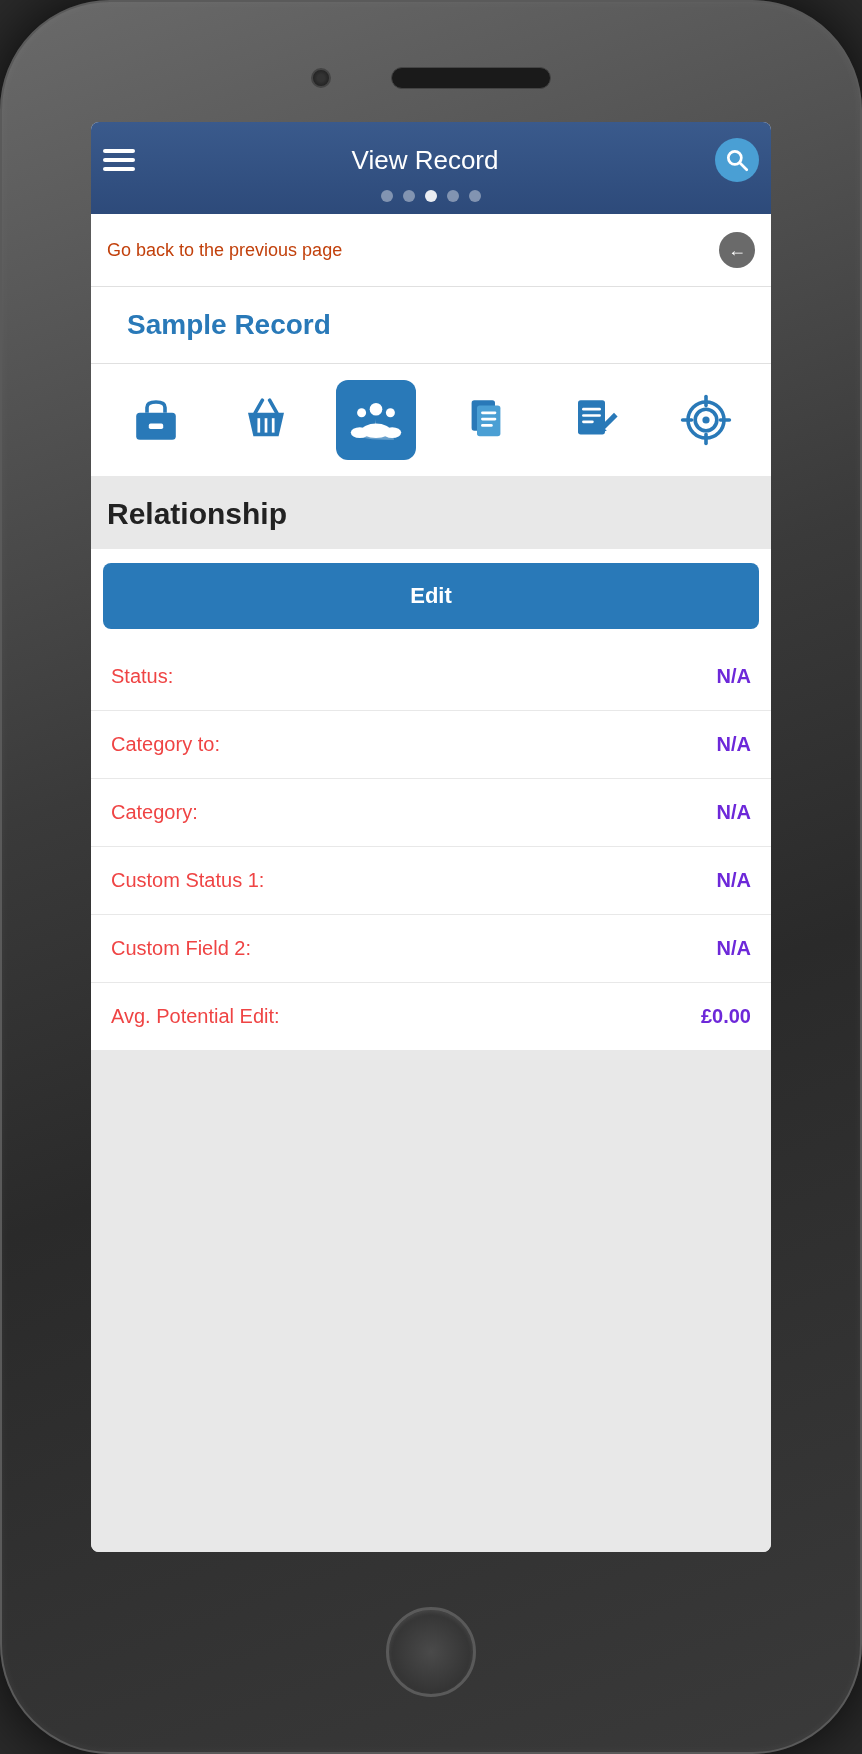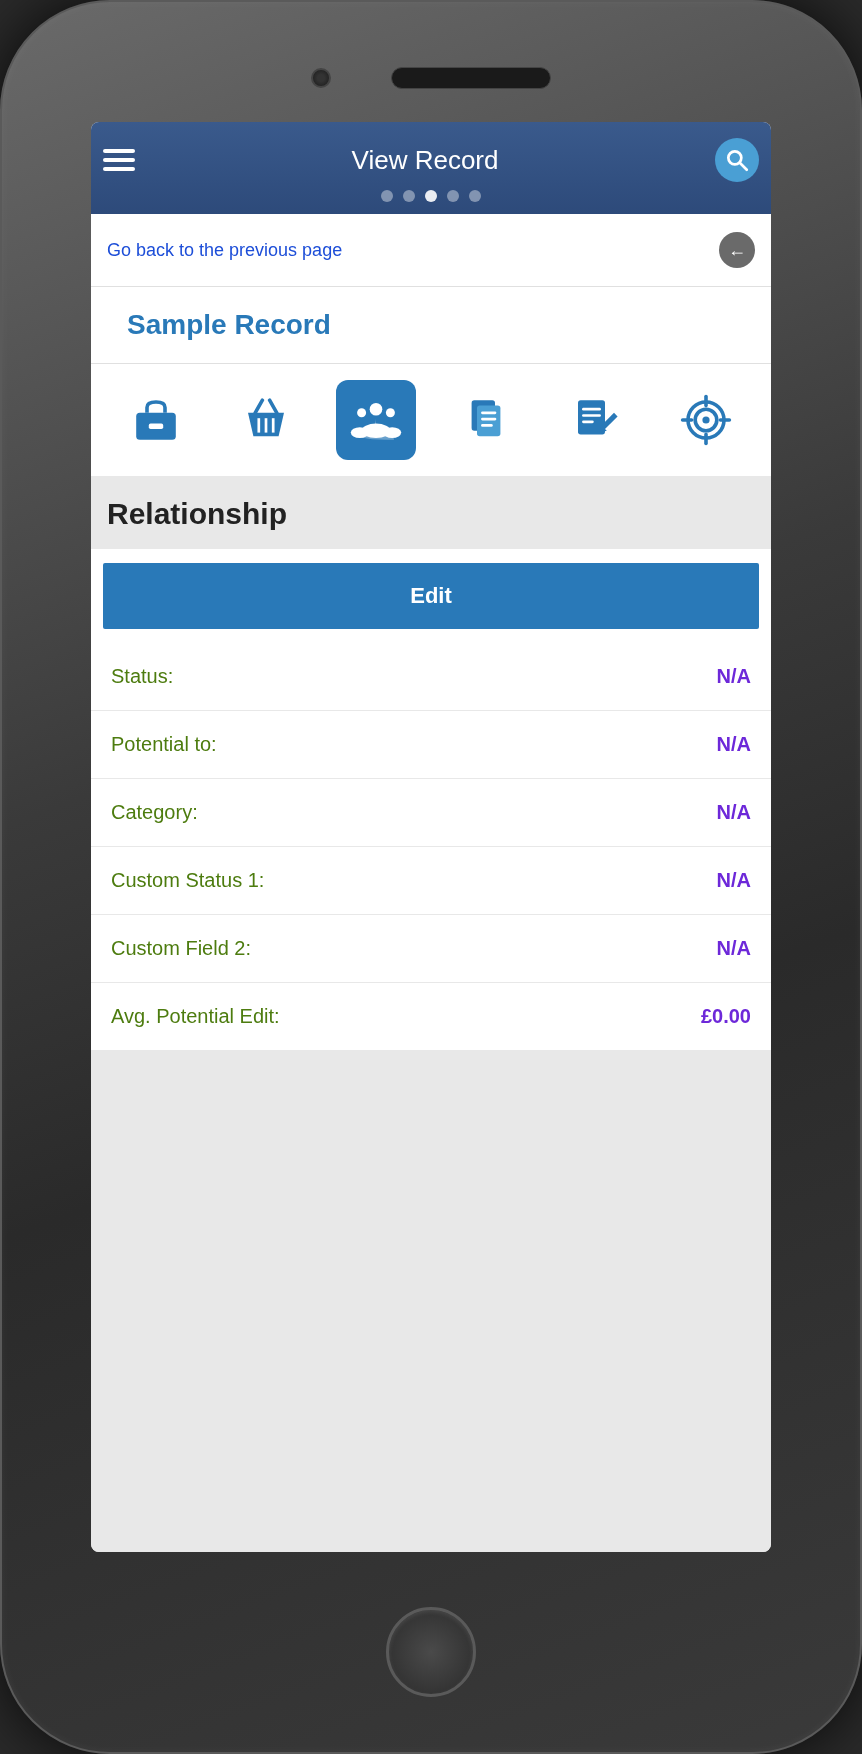--- a/index.html
+++ b/index.html
@@ -138,21 +138,21 @@
       background: white;
       display: flex;
       align-items: center;
       justify-content: space-between;
       padding: 18px 16px;
       border-bottom: 1px solid #e0e0e0;
       cursor: pointer;
     }
 
     .back-text {
-      color: #1d4ed8;
+      color: #c2410c;
       font-size: 18px;
       text-align: right;
     }
 
     .back-arrow {
       width: 36px;
       height: 36px;
       background: #6a6a6a;
       border-radius: 50%;
       display: flex;
@@ -226,40 +226,40 @@
     
     .edit-btn {
       background: #2979b8;
       color: white;
       border: none;
       width: calc(100% - 24px);
       margin: 14px 12px;
       padding: 20px;
       font-size: 22px;
       font-weight: 600;
-      border-radius: 2px;
+      border-radius: 8px;
       cursor: pointer;
       display: block;
     }
 
     
     .fields-container {
       background: white;
     }
 
     .field-row {
       display: flex;
       justify-content: space-between;
       align-items: center;
       padding: 22px 20px;
       border-bottom: 1px solid #e8e8e8;
     }
 
     .field-label {
-      color: #4d7c0f;
+      color: #ef4444;
       font-size: 20px;
     }
 
     .field-value {
       color: #6d28d9;
       font-size: 20px;
       font-weight: 700;
     }
 
     
@@ -403,21 +403,21 @@
     <div style="background:white;">
       <button class="edit-btn">Edit</button>
     </div>
 
     <div class="fields-container" id="fields-list">
     <div class="field-row">
           <span class="field-label">Status:</span>
           <span class="field-value">N/A</span>
         </div>
         <div class="field-row">
-          <span class="field-label">Potential to:</span>
+          <span class="field-label">Category to:</span>
           <span class="field-value">N/A</span>
         </div>
         <div class="field-row">
           <span class="field-label">Category:</span>
           <span class="field-value">N/A</span>
         </div>
         <div class="field-row">
           <span class="field-label">Custom Status 1:</span>
           <span class="field-value">N/A</span>
         </div>

